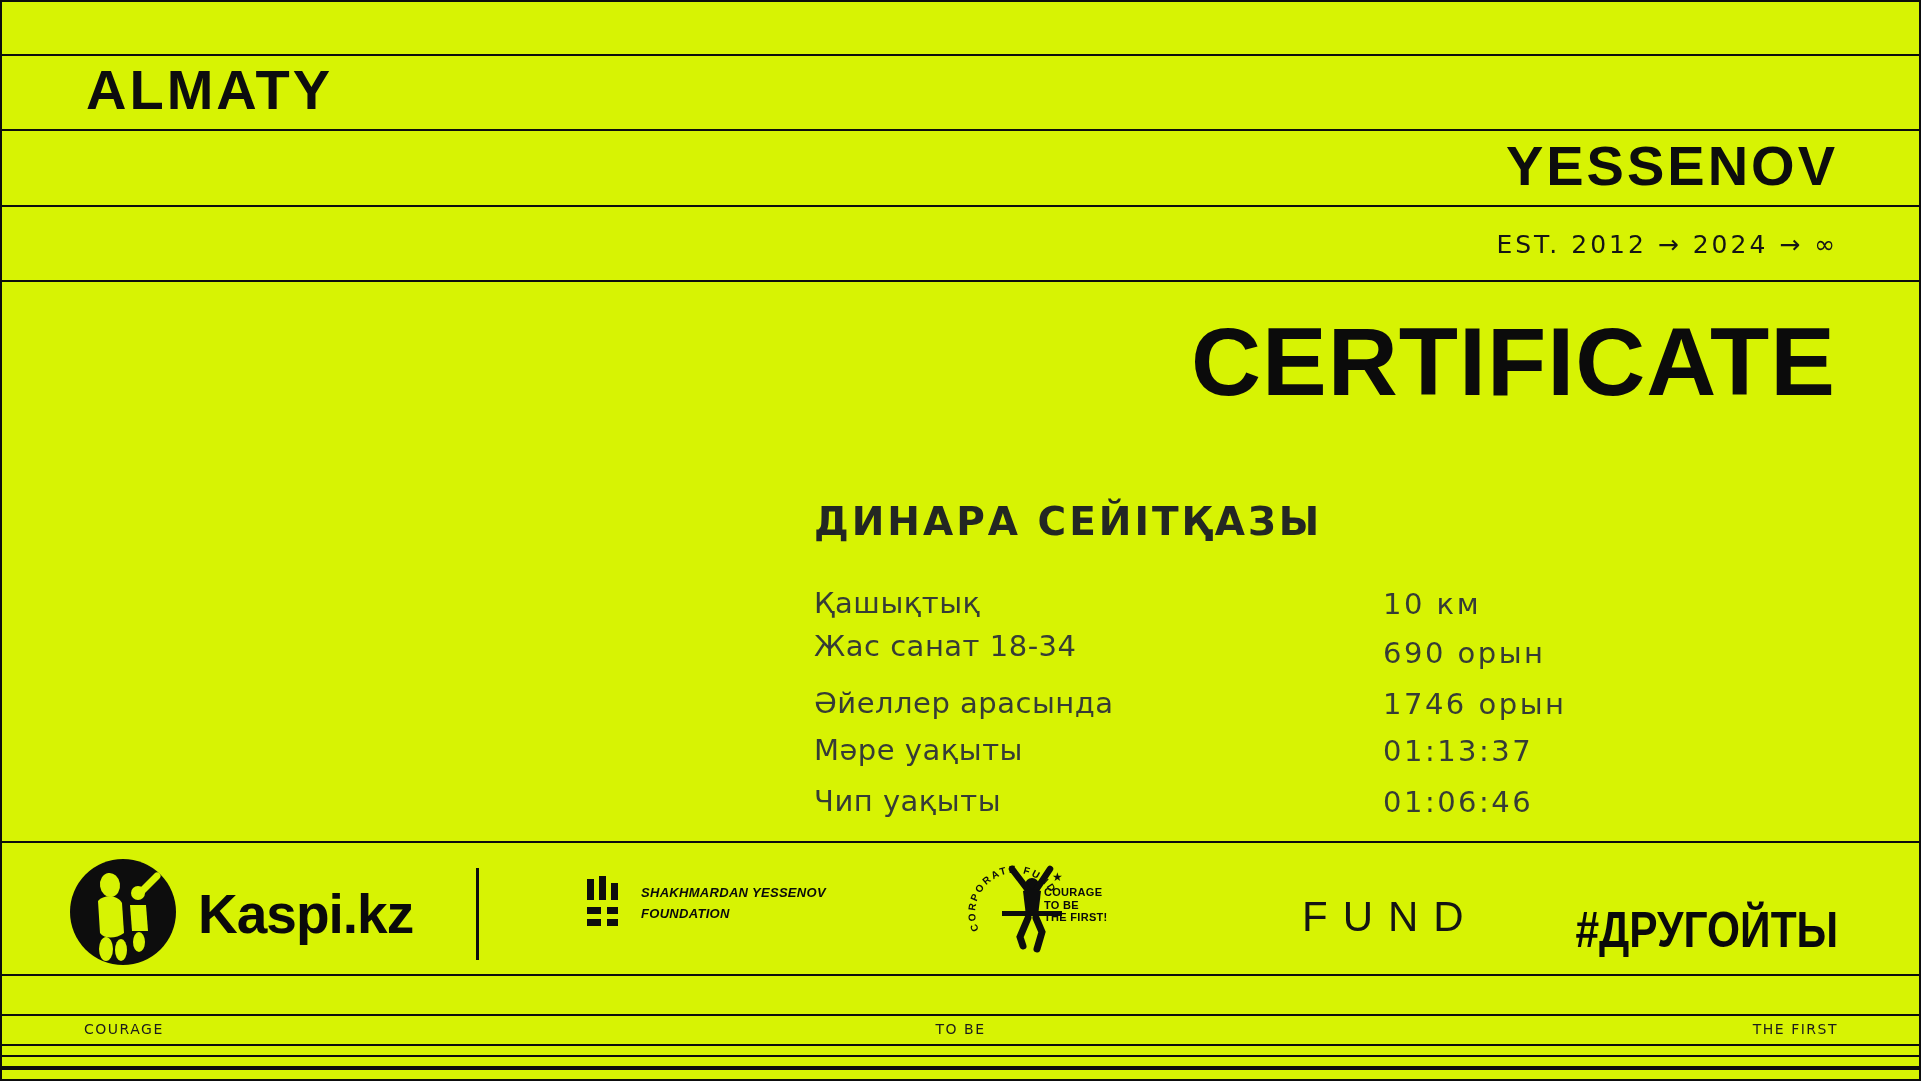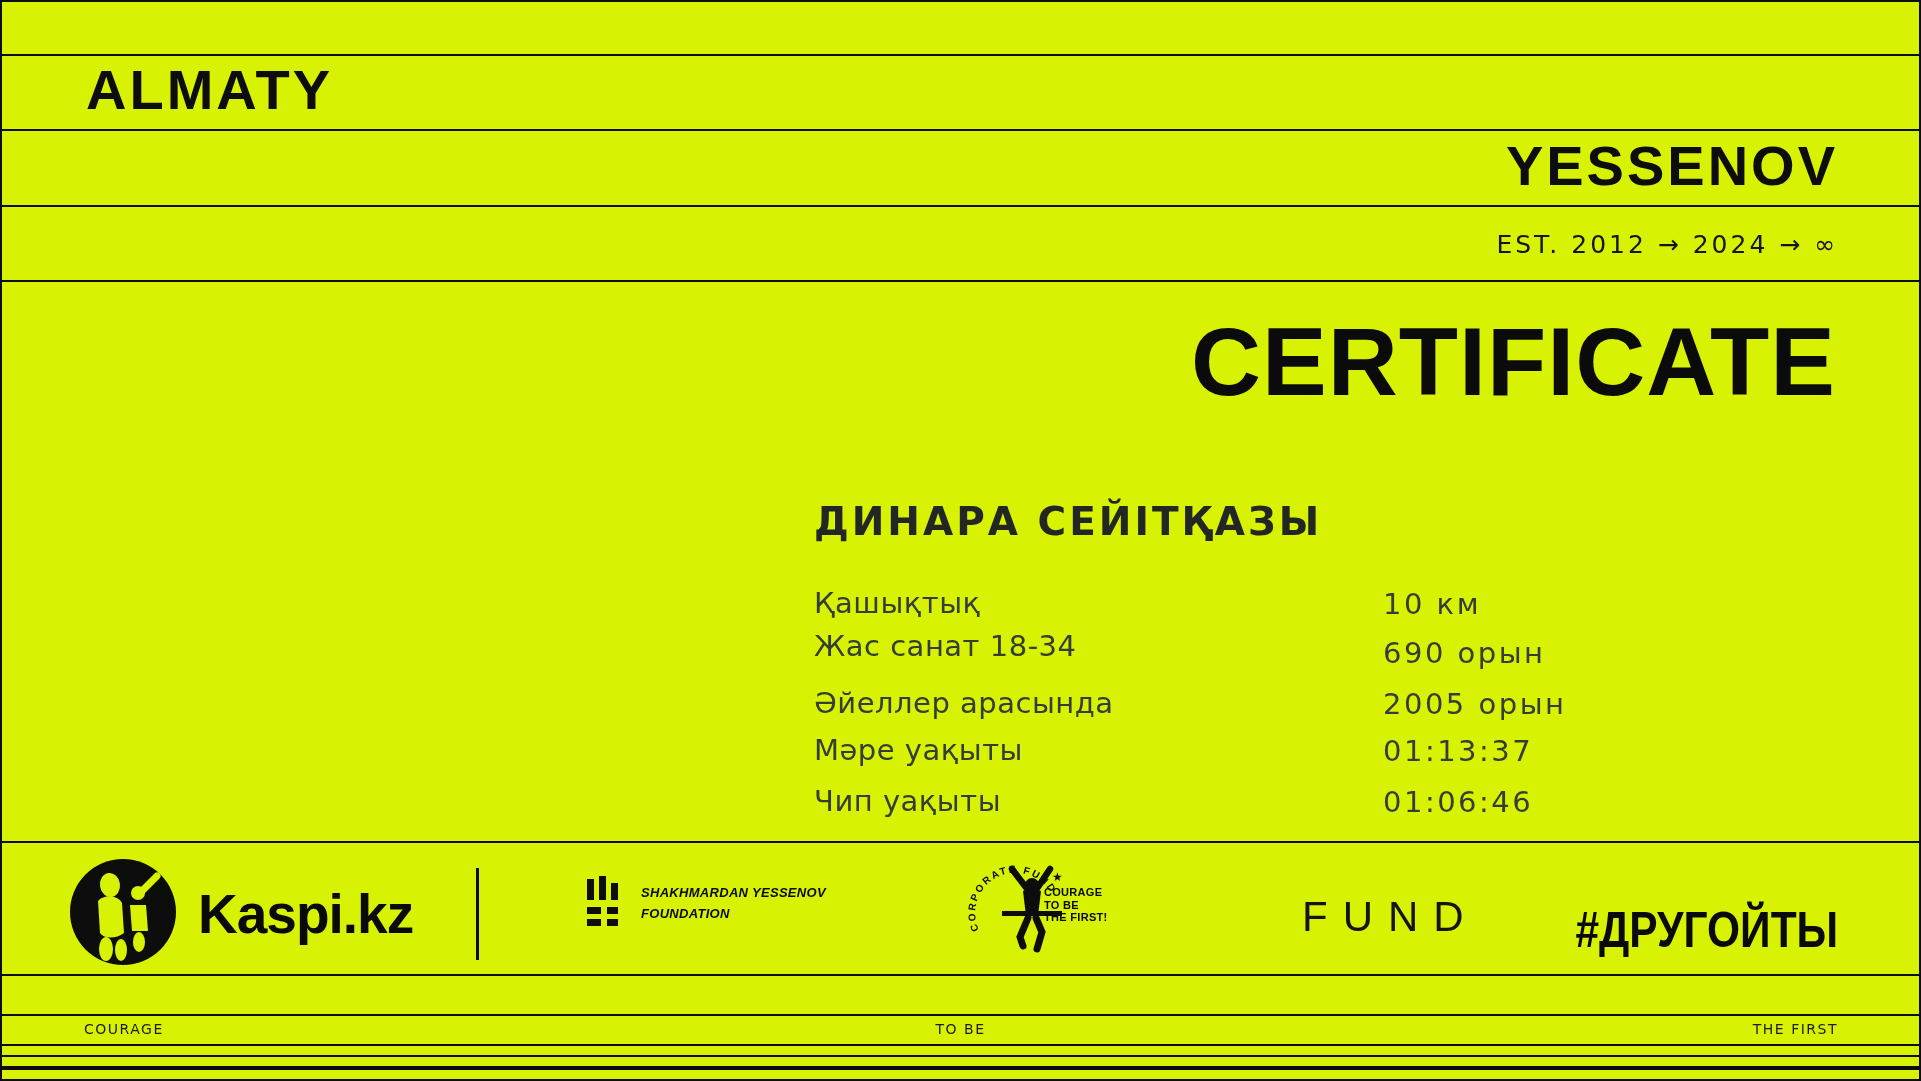--- a/index.html
+++ b/index.html
@@ -109,21 +109,21 @@
 
   <div class="participant-name">ДИНАРА СЕЙІТҚАЗЫ</div>
 
   <div class="stat-label" style="top:584px">Қашықтық</div>
   <div class="stat-value" style="top:585px">10 км</div>
 
   <div class="stat-label" style="top:627px">Жас санат 18-34</div>
   <div class="stat-value" style="top:634px">690 орын</div>
 
   <div class="stat-label" style="top:684px">Әйеллер арасында</div>
-  <div class="stat-value" style="top:685px">2005 орын</div>
+  <div class="stat-value" style="top:685px">1746 орын</div>
 
   <div class="stat-label" style="top:731px">Мәре уақыты</div>
   <div class="stat-value" style="top:732px">01:13:37</div>
 
   <div class="stat-label" style="top:782px">Чип уақыты</div>
   <div class="stat-value" style="top:783px">01:06:46</div>
 
   <div class="kaspi-group">
     <span>
       <svg width="106" height="106" viewBox="0 0 106 106">

